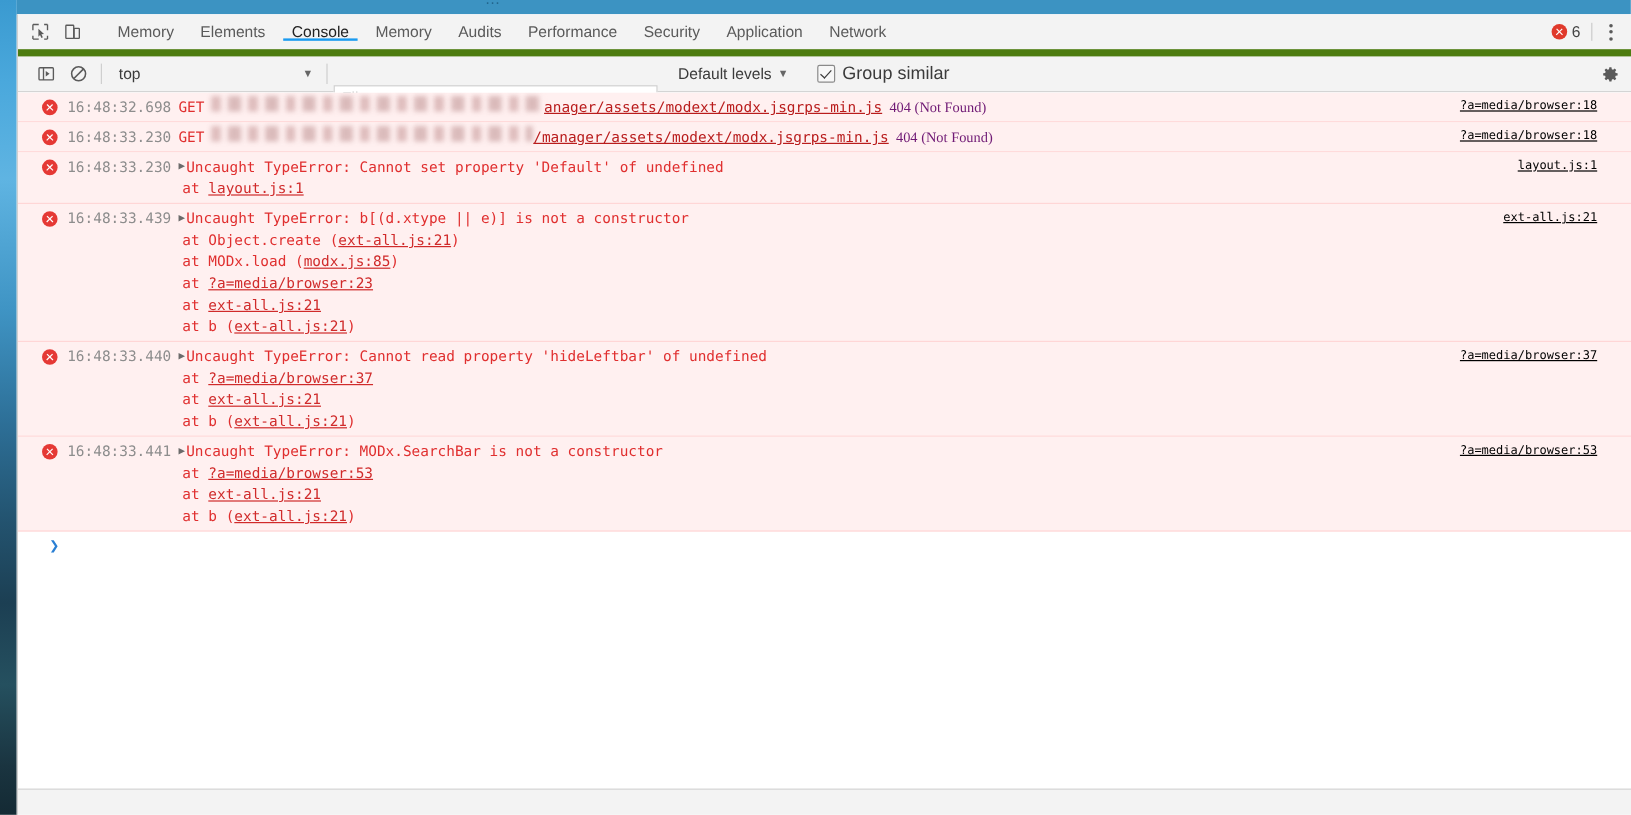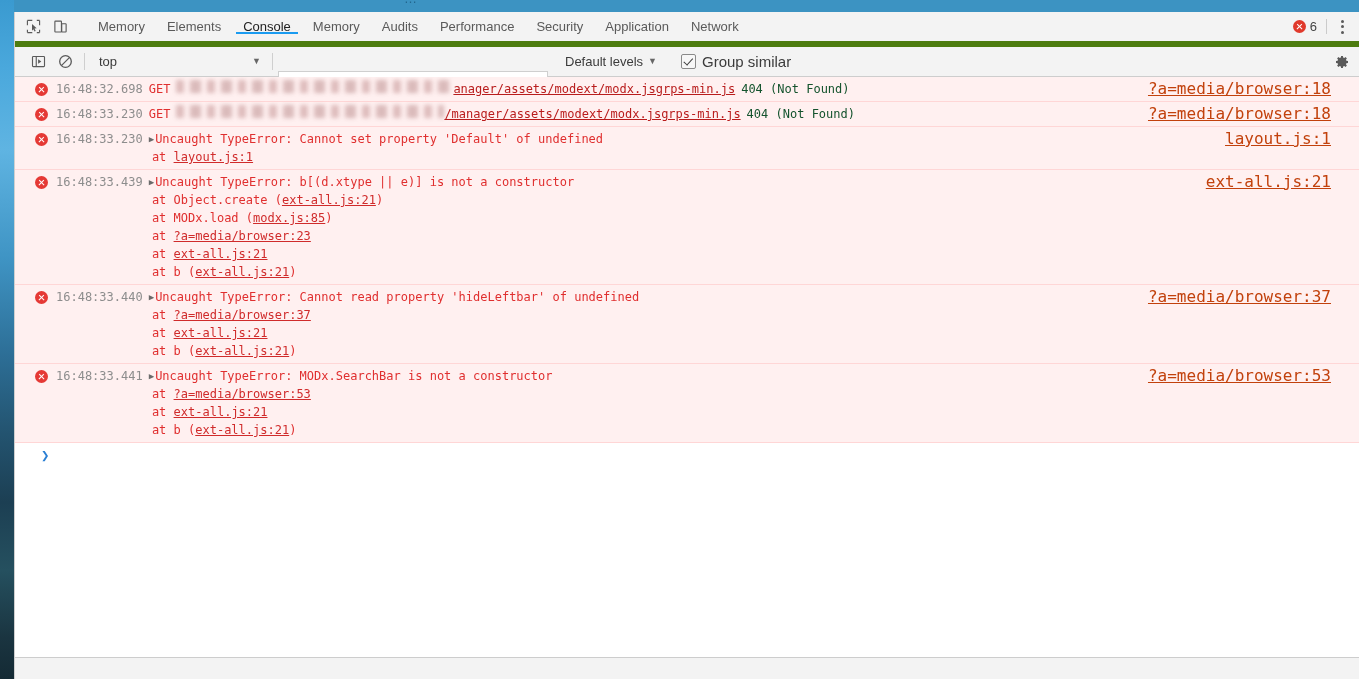--- a/index.html
+++ b/index.html
@@ -330,32 +330,33 @@
         rgba(255,240,240,.3) 26px,
         rgba(255,240,240,.3) 31px);
     filter: blur(2.2px);
     opacity: .85;
   }
   .url-tail {
     color: #b91c1c;
     text-decoration: underline;
   }
   .status {
-    color: #14532d;
+    color: #701a75;
     margin-left: 6px;
     white-space: nowrap;
+    font-family: Liberation Serif, serif;
   }
   .src-link {
     position: absolute;
     right: 29px;
     top: 3px;
-    color: #c2410c;
+    color: #000000;
     text-decoration: underline;
     font-family: "DejaVu Sans Mono", monospace;
-    font-size: 16px;
+    font-size: 10px;
     cursor: pointer;
     white-space: nowrap;
   }
   .stack {
     padding-left: 108px;
     padding-top: 0;
   }
   .frame {
     color: #e02f2f;
     white-space: pre;

